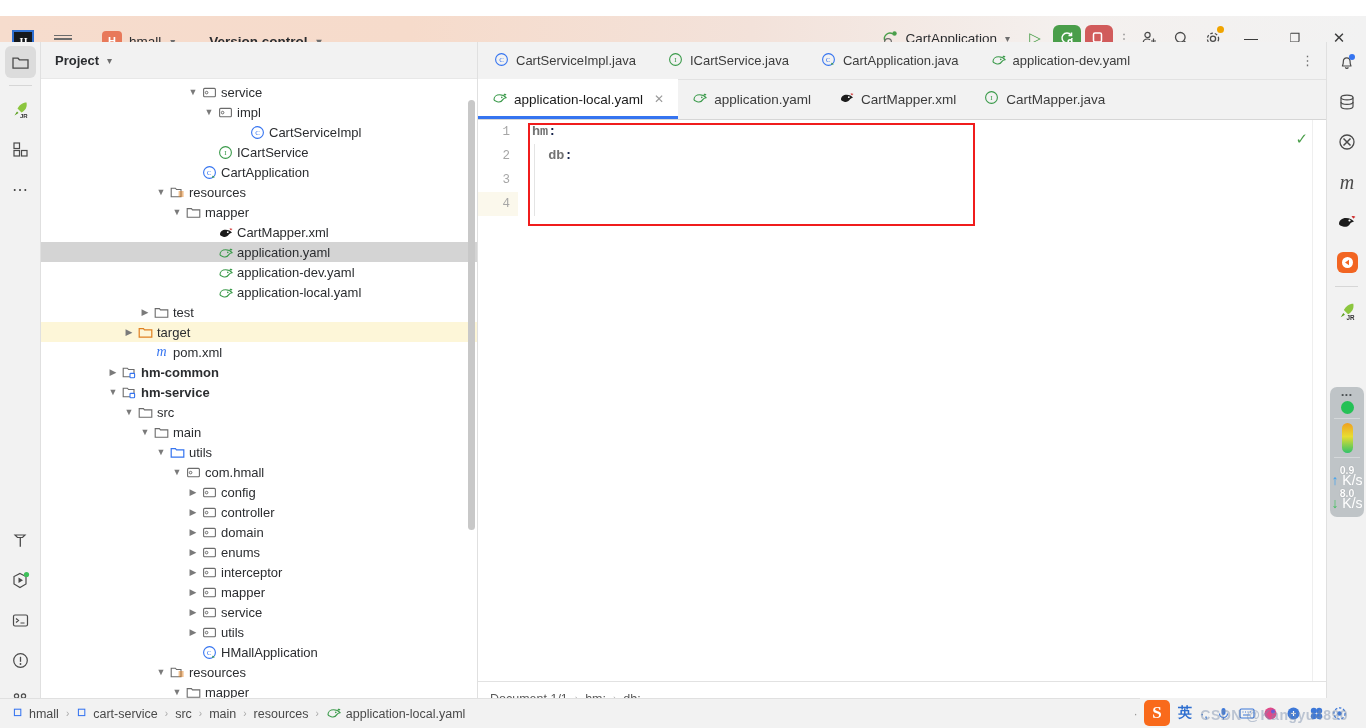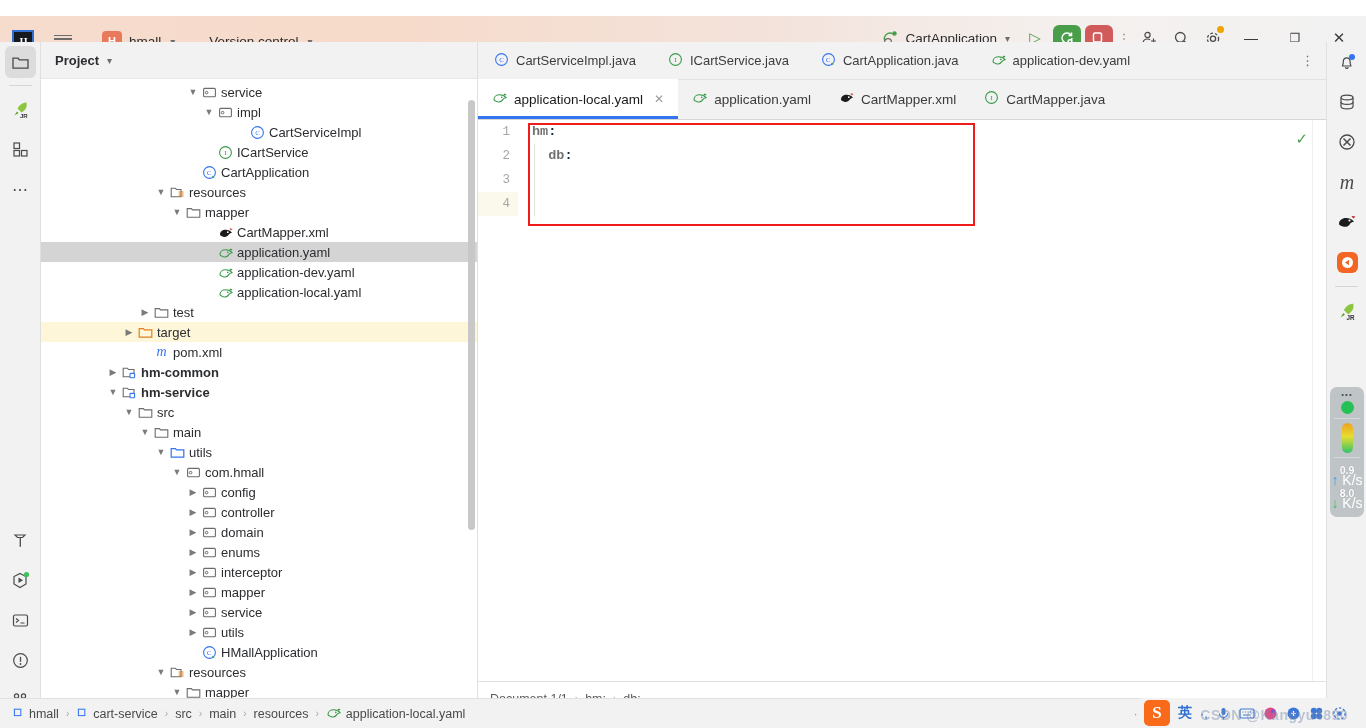--- a/index.html
+++ b/index.html
@@ -30,21 +30,21 @@
   .hamburger span { display:block; width:18px; height:1.6px; background:#6b6b6b; margin:2.2px 0; }
   .proj-chip {
     display: flex; align-items: center; gap: 7px; margin-left: 16px; padding: 3px 6px; border-radius: 5px;
   }
   .proj-square {
     width: 20px; height: 20px; border-radius: 4px; background: #e8795a; color: #fff;
     display:flex; align-items:center; justify-content:center; font-size: 11px; font-weight: bold;
   }
   .proj-name { font-size: 13.5px; color: #2b2d30; }
   .chev { color: #6e6e6e; font-size: 10px; margin-left: 2px; }
-  .vcs-chip { display:flex; align-items:center; gap:7px; margin-left: 22px; padding: 3px 6px; }
+  .vcs-chip { display:flex; align-items:center; gap:7px; margin-left: 22px; padding: 3px 6px; font-weight: bold; }
 
   .tb-right { margin-left: auto; display: flex; align-items: center; padding-right: 6px; gap: 2px; }
   .runcfg { display:flex; align-items:center; gap:6px; margin-right: 8px; }
   .runcfg-ico { width: 17px; height: 17px; position: relative; }
   .ctl-btn { width: 30px; height: 30px; display:flex; align-items:center; justify-content:center; border-radius: 5px; }
   .run-green { color: #4a9e4a; font-size: 15px; }
   .sq-green { width: 28px; height: 26px; border-radius: 6px; background: #4a9e4a; color:#fff;
               display:flex; align-items:center; justify-content:center; }
   .sq-red { width: 28px; height: 26px; border-radius: 6px; background: #d15b5b; color:#fff;
               display:flex; align-items:center; justify-content:center; position: relative; }

